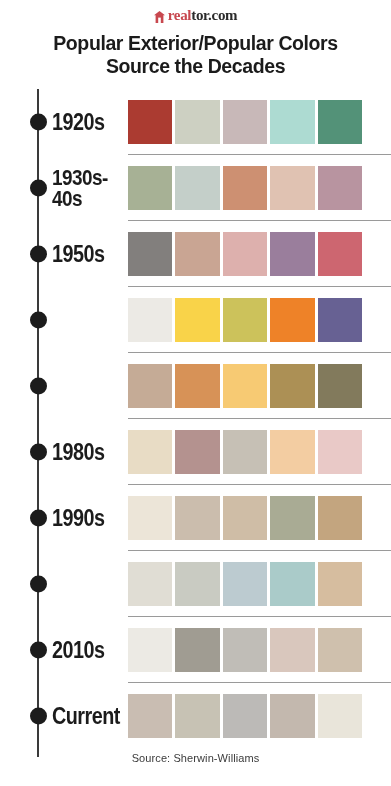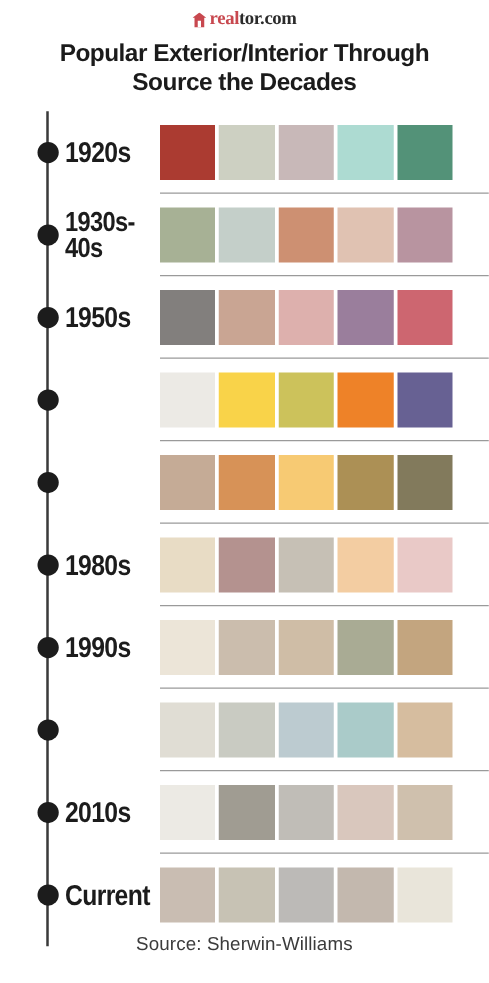--- a/index.html
+++ b/index.html
@@ -136,40 +136,40 @@
     background: #9a9a9a;
   }
 
   .source {
     position: absolute;
     left: 0;
     right: 0;
     bottom: 22px;
     text-align: center;
     font-family: "Liberation Sans", sans-serif;
-    font-size: 15px;
+    font-size: 11px;
     color: #3b3b3b;
     letter-spacing: 0.1px;
   }
 </style>
 </head>
 <body>
 
 <div class="logo-row">
   <span class="logo-house">
     <svg viewBox="0 0 11 12" width="11" height="12" aria-hidden="true">
       <path d="M5.5 0 L11 4.2 L9.4 4.2 L9.4 12 L1.6 12 L1.6 4.2 L0 4.2 Z" fill="#c8484f"></path>
       <rect x="4.2" y="6.6" width="2.6" height="5.4" fill="#ffffff"></rect>
     </svg>
   </span>
   <span class="logo-text"><span class="accent">real</span><span>tor.com</span></span>
 </div>
 
 <h1 class="title">
-  <span>Popular Exterior/Interior Through</span><br>
+  <span>Popular Exterior/Popular Colors</span><br>
   <span>Source the Decades</span>
 </h1>
 
 <div class="chart">
   <div class="timeline-axis"></div>
   <div class="rows" id="rows-container">
       <div class="decade-row">
         <div class="dot"></div>
         <div class="decade-label"><span class="label-squeeze" style="white-space: pre-line;">1920s</span></div>
         <div class="swatches">

